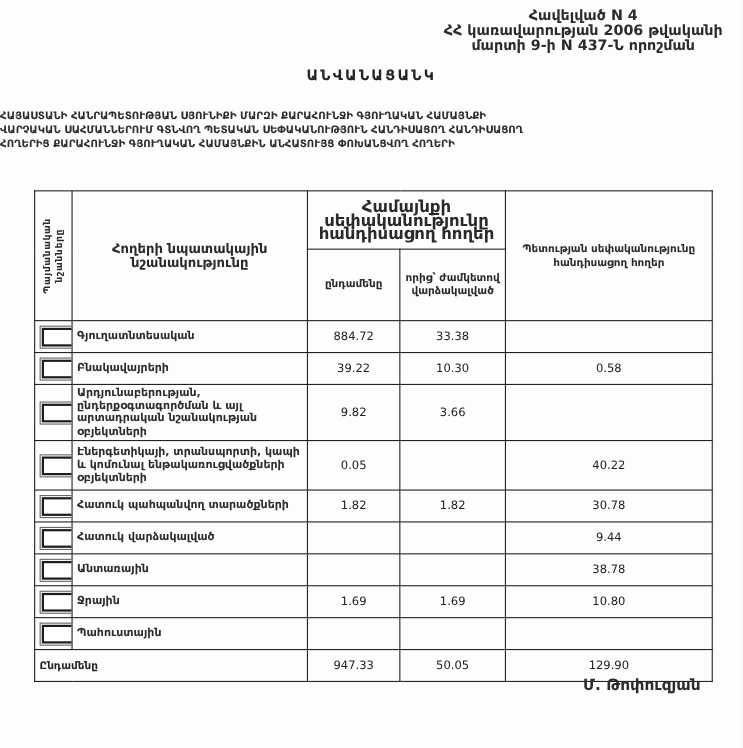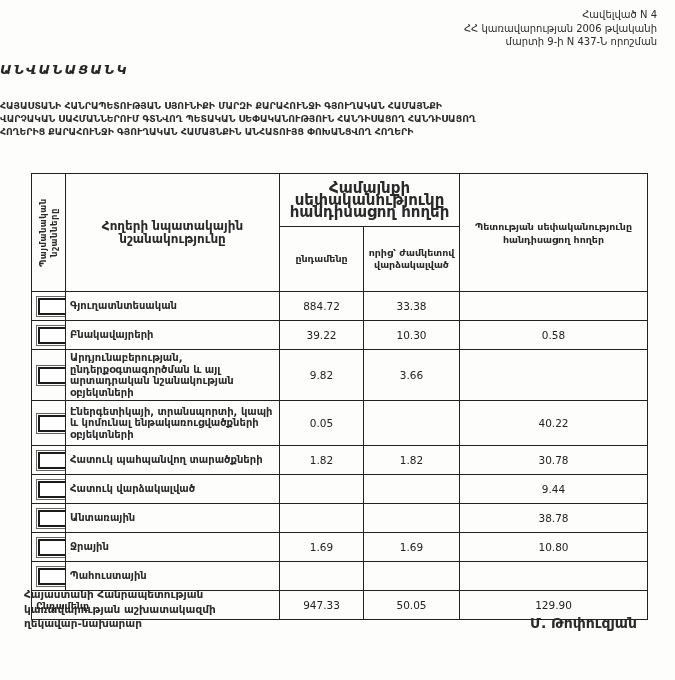--- a/index.html
+++ b/index.html
@@ -12,31 +12,30 @@
   }
   .page {
     position:relative;
     width:675px; height:680px;
     background:#fdfdfc;
     overflow:hidden;
   }
   
   .annex {
     position:absolute; top:8px; right:18px;
-    text-align:right;
-    font-size:10px; font-weight:400; line-height:13.5px;
+    text-align:center;
+    font-size:13px; font-weight:700; line-height:13.5px;
     color:#2b2b2b;
   }
   
   .title {
     position:absolute; top:62px; left:0; width:100%;
-    margin:0; text-align:left;
+    margin:0; text-align:center;
     font-size:13px; font-weight:700; letter-spacing:2px;
     color:#262626;
-    font-style:italic;
   }
   
   .subtitle {
     position:absolute; top:99px; left:0; width:100%;
     text-align:left;
     font-size:9.3px; font-weight:700; line-height:13px;
     color:#2d2d2d;
   }
   
   table.land-table {
@@ -220,21 +219,16 @@
       </tr>
       <tr class="rt">
         <td colspan="2" class="cell-total-label">Ընդամենը</td>
         <td class="cell-val">947.33</td>
         <td class="cell-val">50.05</td>
         <td class="cell-val">129.90</td>
       </tr>
     </tbody>
   </table>
 
-  <div class="footer-left">
-    <div>Հայաստանի Հանրապետության</div>
-    <div>կառավարության աշխատակազմի</div>
-    <div>ղեկավար-նախարար</div>
-  </div>
 
   <div class="signature">Մ. Թոփուզյան</div>
 
 </div>
 
 </body></html>

